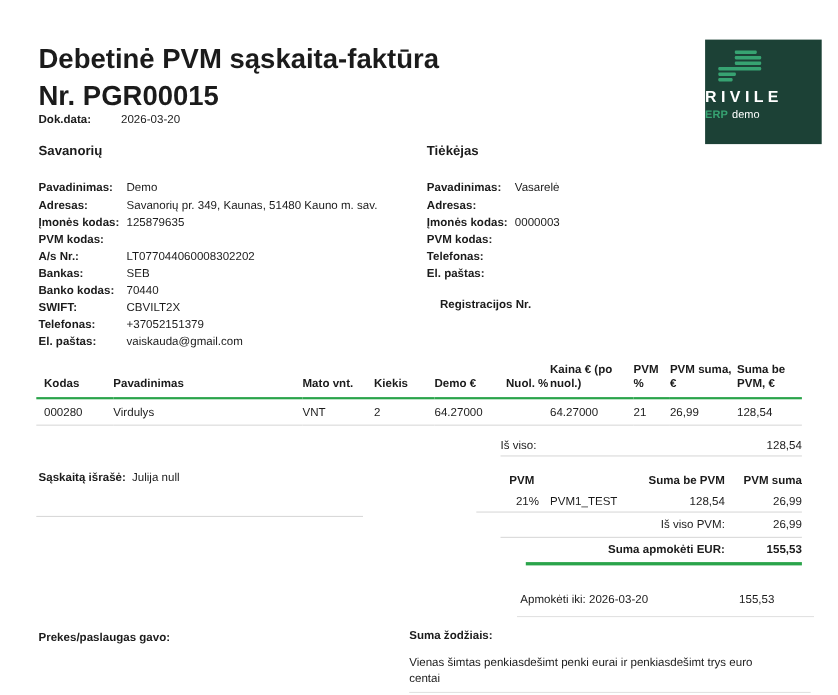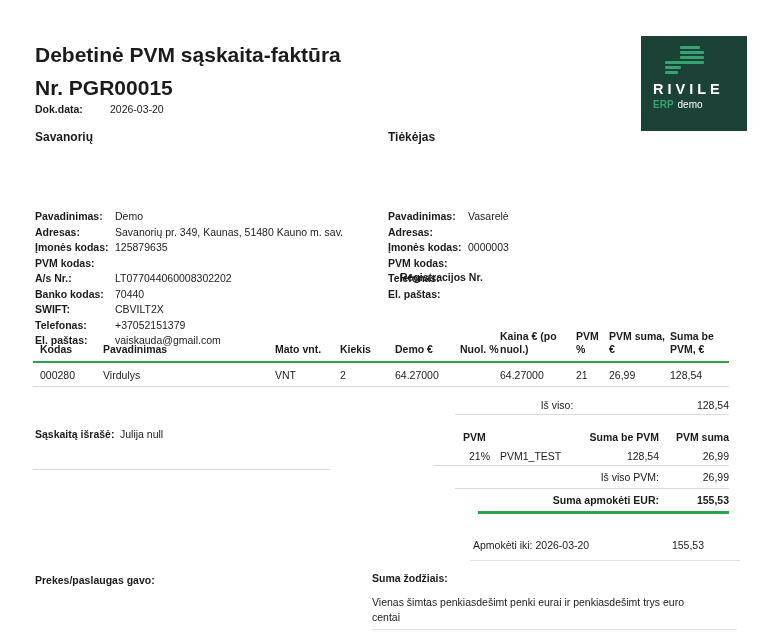--- a/index.html
+++ b/index.html
@@ -9,56 +9,56 @@
     --gray:#d9d9d9;
     --ink:#1b1b1b;
   }
   *{margin:0;padding:0;box-sizing:border-box;}
   body{background:#fff;}
   .page{
     position:relative;width:762px;height:632px;background:#fff;overflow:hidden;
     font-family:"Liberation Sans",sans-serif;color:var(--ink);font-size:10.5px;
   }
   
-  .title-block{position:absolute;left:35px;top:38px;font-size:21px;font-weight:bold;line-height:33px;}
+  .title-block{position:absolute;left:35px;top:38px;font-size:25px;font-weight:bold;line-height:33px;}
   .docdate{position:absolute;left:35px;top:103px;display:flex;}
   .docdate .lbl{font-weight:bold;width:75px;}
   
-  .logo{position:absolute;left:641px;top:36px;width:106px;height:95px;background:var(--logo-bg);padding:10px 12px;}
+  .logo{position:absolute;left:641px;top:36px;width:106px;height:95px;background:var(--logo-bg);padding:10px 0;}
   .logo-bars{margin-left:12px;}
   .logo-bars .bar{height:3px;margin-bottom:2px;background:var(--logo-green);border-radius:1px;}
   .b1{margin-left:15px;width:20px;}
   .b2{margin-left:15px;width:24px;}
   .b3{margin-left:15px;width:24px;}
   .b4{margin-left:0;width:39px;}
   .b5{margin-left:0;width:16px;}
   .b6{margin-left:0;width:13px;}
   .logo-brand{margin-top:7px;color:#fff;font-weight:bold;font-size:14.5px;letter-spacing:4px;}
   .logo-sub{margin-top:2px;font-size:10px;color:#fff;}
   .logo-sub .erp{color:var(--logo-green);font-weight:bold;margin-right:4px;}
   
   .party-heading{position:absolute;top:130px;font-size:12px;font-weight:bold;}
   .buyer-heading{left:35px;}
   .supplier-heading{left:388px;}
-  .party-rows{position:absolute;top:164px;margin-top:45px;}
+  .party-rows{position:absolute;top:164px;}
   .buyer-rows{left:35px;width:335px;}
   .supplier-rows{left:388px;width:290px;}
   .prow{display:flex;line-height:15.5px;}
   .prow .lbl{font-weight:bold;width:80px;flex:none;}
   .prow .val{flex:1;}
   .registration{position:absolute;left:388px;top:271px;font-weight:bold;padding-left:12px;}
   
   .items{position:absolute;left:33px;top:330px;width:696px;border-collapse:collapse;table-layout:fixed;font-size:10.5px;}
   .items th{font-weight:bold;vertical-align:bottom;padding:0 0 5px 0;line-height:13px;border-bottom:2.5px solid var(--green);}
   .items td{padding:6px 0 5px 0;border-bottom:1px solid var(--gray);}
   .items .l{text-align:left;}
   .items .r{text-align:left;}
   .items th:first-child,.items td:first-child{padding-left:7px;}
   .total-row{position:absolute;left:455px;top:395px;width:274px;height:20px;display:flex;align-items:center;border-bottom:1px solid var(--gray);}
-  .total-row .lbl{width:204px;text-align:center;}
+  .total-row .lbl{width:204px;text-align:left;}
   .total-row .val{width:70px;text-align:right;}
   
   .issued{position:absolute;left:35px;top:428px;display:flex;}
   .issued .lbl{font-weight:bold;width:85px;}
   .issued-line{position:absolute;left:33px;top:469px;width:297px;height:1px;background:var(--gray);}
   
   .vat{position:absolute;left:433px;top:427px;width:296px;}
   .vrow{display:flex;align-items:center;}
   .vr1{height:19px;font-weight:bold;}
   .vr1 .c1{width:110px;padding-left:30px;}
@@ -128,20 +128,24 @@
     <div class="prow">
         <span class="lbl">Įmonės kodas:</span>
         <span class="val">125879635</span>
       </div>
     <div class="prow">
         <span class="lbl">PVM kodas:</span>
       </div>
     <div class="prow">
         <span class="lbl">A/s Nr.:</span>
         <span class="val">LT077044060008302202</span>
+      </div>
+    <div class="prow">
+        <span class="lbl">Bankas:</span>
+        <span class="val">SEB</span>
       </div>
     <div class="prow">
         <span class="lbl">Banko kodas:</span>
         <span class="val">70440</span>
       </div>
     <div class="prow">
         <span class="lbl">SWIFT:</span>
         <span class="val">CBVILT2X</span>
       </div>
     <div class="prow">

